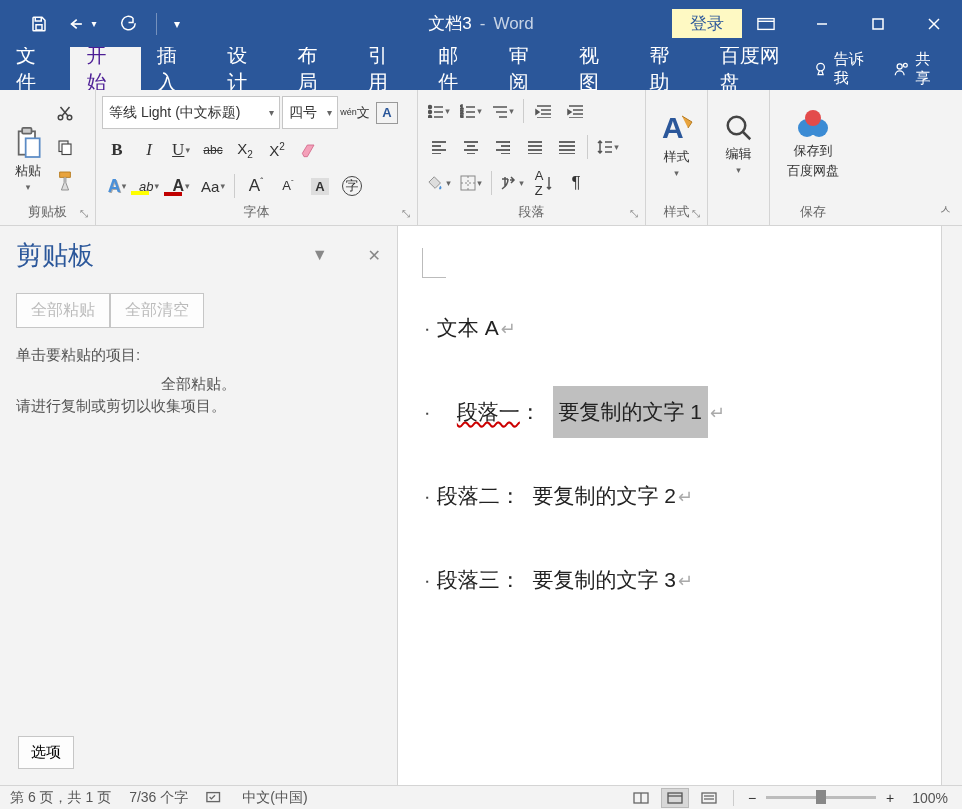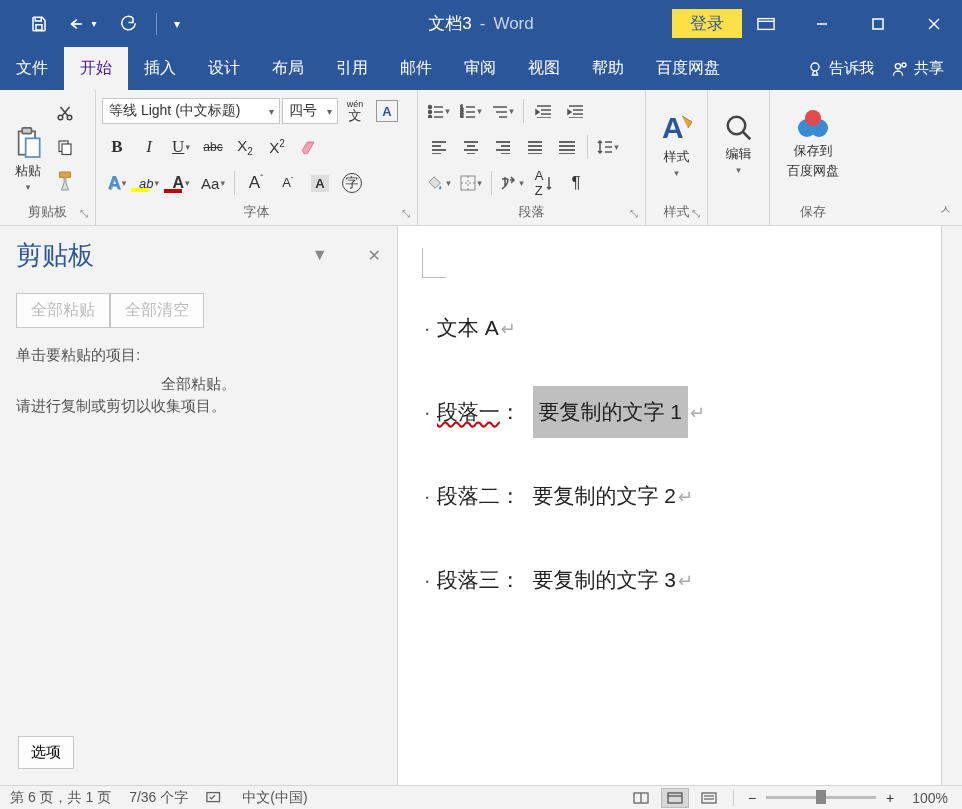--- a/index.html
+++ b/index.html
@@ -5,42 +5,42 @@
 * { box-sizing: border-box; margin: 0; padding: 0; font-family: "Microsoft YaHei", "Segoe UI", sans-serif; }
 body { width: 962px; height: 809px; background: #fff; overflow: hidden; font-size: 13px; }
 
 
 .titlebar { height: 47px; background: #2B579A; display: flex; align-items: center; color: #fff; position: relative; }
 .qat { display: flex; align-items: center; gap: 2px; padding-left: 18px; }
 .qat-btn { width: 42px; height: 47px; display: flex; align-items: center; justify-content: center; cursor: pointer; }
 .qat-sep { width: 1px; height: 22px; background: rgba(255,255,255,0.35); margin: 0 6px; }
 .title-center { position: absolute; left: 50%; transform: translateX(-50%); display: flex; align-items: center; gap: 8px; font-size: 17px; }
 .title-center .gray { color: #c7d4e6; }
-.login-btn { position: absolute; right: 220px; background: #fde047; color: #2B579A; padding: 3px 18px; font-size: 17px; border-radius: 0; cursor: pointer; }
+.login-btn { position: absolute; right: 220px; background: #fef9c3; color: #2B579A; padding: 3px 18px; font-size: 17px; border-radius: 0; cursor: pointer; }
 .win-controls { position: absolute; right: 0; display: flex; }
 .win-btn { width: 56px; height: 47px; display: flex; align-items: center; justify-content: center; cursor: pointer; }
 
 
 .menubar { height: 43px; background: #2B579A; display: flex; align-items: center; color: #fff; }
-.menu-item { padding: 0 16px; height: 43px; display: flex; align-items: center; font-size: 16px; cursor: pointer; }
+.menu-item { padding: 0 16px; height: 43px; display: flex; align-items: center; font-size: 20px; cursor: pointer; }
 .menu-item.active { background: #F3F3F3; color: #4c1d95; }
 .menubar .right { margin-left: auto; display: flex; align-items: center; margin-right: 18px; gap: 18px; }
 .menubar .right .m { display: flex; align-items: center; gap: 6px; cursor: pointer; font-size: 15px; }
 
 
 .ribbon { height: 136px; background: #F3F3F3; border-bottom: 1px solid #d4d4d4; display: flex; position: relative; }
 .ribbon-group { border-right: 1px solid #d4d4d4; padding: 4px 6px 2px; display: flex; flex-direction: column; position: relative; }
 .group-label { height: 22px; display: flex; align-items: center; justify-content: center; font-size: 13px; color: #666; position: absolute; bottom: 2px; left: 0; right: 0; }
 .group-launcher { position: absolute; bottom: 4px; right: 4px; width: 14px; height: 14px; display: flex; align-items: center; justify-content: center; cursor: pointer; color: #777; font-size: 10px; }
 .ribbon-body { flex: 1; display: flex; }
 .rbtn { display: flex; align-items: center; justify-content: center; cursor: pointer; color: #333; }
 .rbig { flex-direction: column; text-align: center; font-size: 13px; gap: 2px; }
 .rrow { display: flex; align-items: center; gap: 2px; }
 .rbtn-s { width: 30px; height: 30px; }
-.rcombo { border: 1px solid #c6c6c6; background: #fff; height: 26px; display: flex; align-items: center; padding: 0 20px 0 6px; position: relative; font-size: 14px; color: #333; cursor: pointer; }
+.rcombo { border: 1px solid #c6c6c6; background: #fff; height: 33px; display: flex; align-items: center; padding: 0 20px 0 6px; position: relative; font-size: 14px; color: #333; cursor: pointer; }
 .rcombo::after { content: "▾"; position: absolute; right: 5px; color: #666; font-size: 10px; }
 .drop::after { content: "▾"; color: #666; font-size: 9px; margin-left: 1px; }
 .ico-box { border: 1px solid #999; width: 22px; height: 22px; display: flex; align-items: center; justify-content: center; }
 
 
 .main { display: flex; height: 559px; }
 .clip-pane { width: 398px; background: #F3F3F3; border-right: 1px solid #d4d4d4; display: flex; flex-direction: column; padding: 12px 16px; position: relative; }
 .clip-title-row { display: flex; align-items: center; justify-content: space-between; margin-bottom: 20px; }
 .clip-title { font-size: 26px; color: #2B579A; }
 .clip-title-ctrls { display: flex; gap: 40px; color: #888; }
@@ -52,21 +52,21 @@
 .clip-options { position: absolute; bottom: 16px; left: 18px; border: 1px solid #c6c6c6; background: #fdfdfd; padding: 6px 12px; font-size: 15px; cursor: pointer; }
 
 
 .doc-area { flex: 1; background: #fff; border-left: 0; padding: 22px 18px 0 28px; overflow: hidden; position: relative; }
 .doc-area::after { content:""; position:absolute; right:0; top:0; width:20px; height:100%; background:#f3f3f3; border-left:1px solid #d4d4d4; }
 .page-top-mark { width: 24px; height: 30px; border-left: 1px solid #bbb; border-bottom: 1px solid #bbb; margin-bottom: 36px; margin-left: -4px; }
 .para { font-size: 21px; color: #222; margin: 0 0 56px 0; display: flex; align-items: baseline; position: relative; }
 .para::before { content: "▪"; font-size: 8px; color: #444; margin-right: 8px; position: relative; top: -3px; }
 .para .pm { color: #aaa; font-size: 18px; margin-left: 2px; }
 .selected { background: #BFBFBF; padding: 12px 6px; margin: -12px 0 -12px 0; }
-.red-underline { text-decoration: underline wavy #c00; text-decoration-skip-ink: none; }
+.red-underline { text-decoration: underline wavy #c00; text-decoration-skip-ink: none; margin-left: 20px; }
 
 
 .statusbar { height: 24px; background: #F3F3F3; border-top: 1px solid #d4d4d4; display: flex; align-items: center; padding: 0 10px; font-size: 14px; color: #555; }
 .statusbar .sb-item { margin-right: 18px; cursor: pointer; }
 .sb-right { margin-left: auto; display: flex; align-items: center; gap: 6px; }
 .view-btn { width: 28px; height: 20px; display:flex; align-items:center; justify-content:center; border:1px solid transparent; cursor:pointer; color:#666; }
 .view-btn.active { background:#d8d8d8; border-color:#bbb; }
 .slider { width: 110px; height: 3px; background:#bcbcbc; position:relative; }
 .slider-thumb { width:10px; height:14px; background:#888; position:absolute; left:50%; top:-6px; transform:translateX(-50%); }
 .collapse-arrow { position:absolute; right:10px; bottom:6px; color:#777; cursor:pointer; }
@@ -203,21 +203,21 @@
     </div>
     <div class="group-label">剪贴板</div>
     <div class="group-launcher">⤡</div>
   </div>
 
   <div class="ribbon-group" style="width:322px">
     <div style="display:flex;flex-direction:column;gap:6px;padding-top:2px">
       <div class="rrow">
         <div class="rcombo" style="width:178px">等线 Light (中文标题)</div>
         <div class="rcombo" style="width:56px">四号</div>
-        <div class="rbtn rbtn-s" style="flex-direction:column;line-height:1">
+        <div class="rbtn rbtn-s" style="flex-direction:row;line-height:1">
             <span style="font-size:9px">wén</span>
             <span style="font-size:13px">文</span>
           </div>
         <div class="rbtn rbtn-s">
             <span class="ico-box" style="color:#2B579A;font-weight:bold">A</span>
           </div>
       </div>
       <div class="rrow">
         <div class="rbtn rbtn-s">
             <b style="font-size:17px;font-family:serif">B</b>

